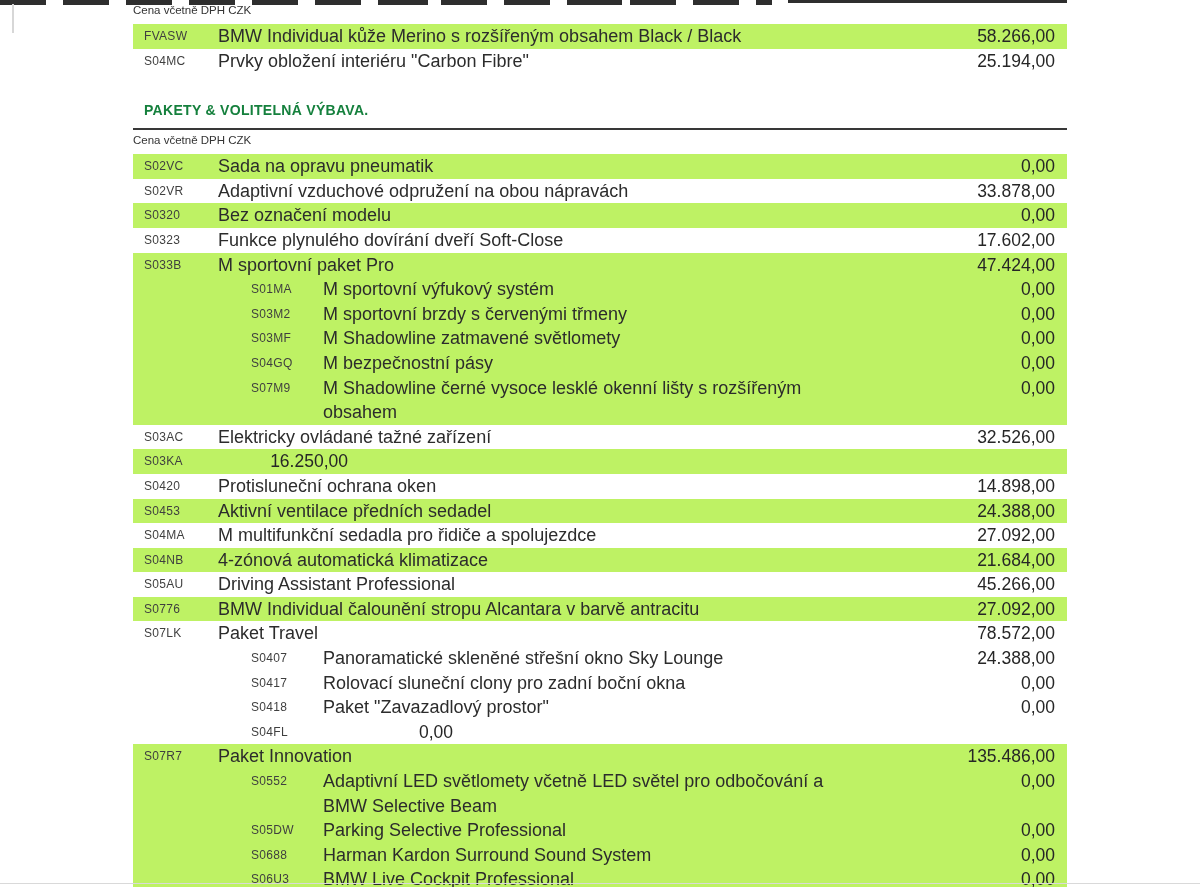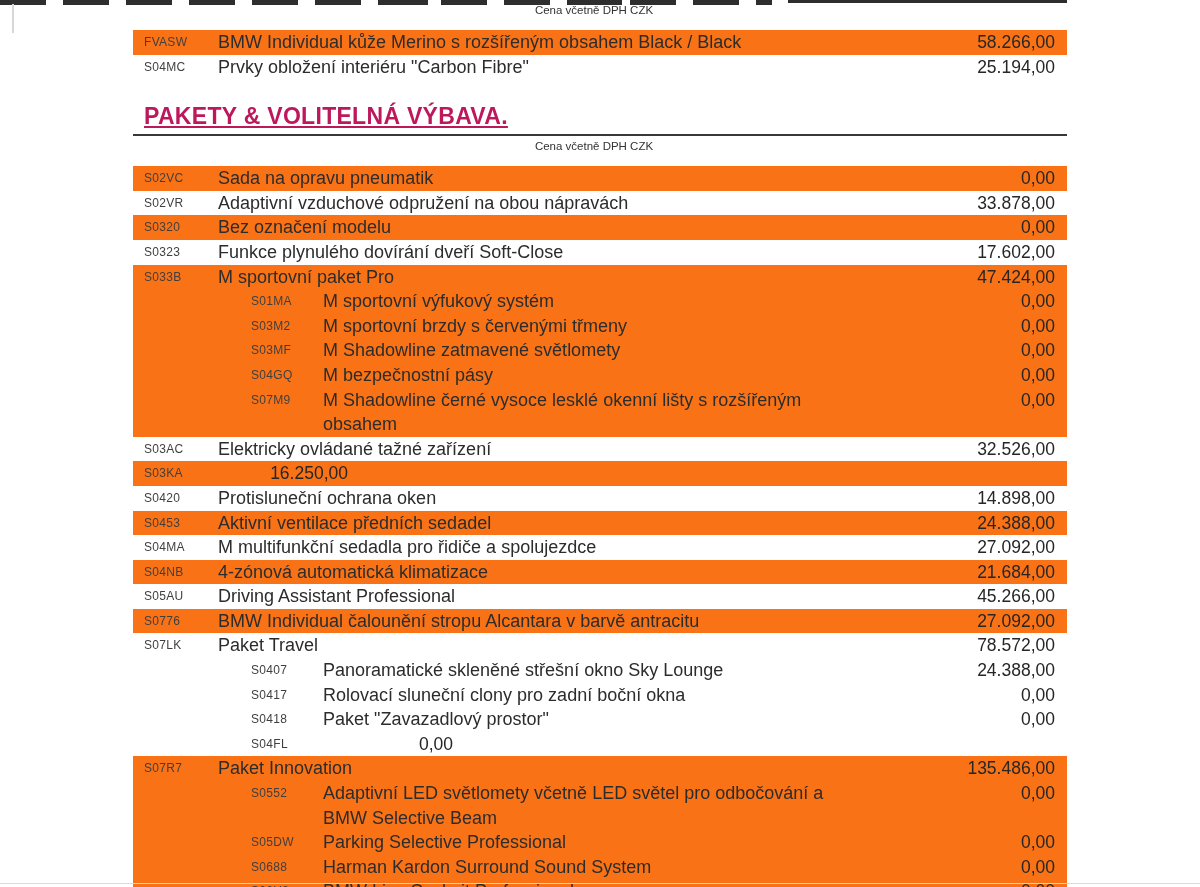--- a/index.html
+++ b/index.html
@@ -26,48 +26,48 @@
     width: 279px; height: 2.5px; background: #2e2e2e;
   }
   .frag-vline {
     position: absolute; top: 4px; left: 12px;
     width: 2px; height: 29px; background: #d7d7d7;
   }
 
   .content { position: absolute; left: 133px; top: 0; width: 934px; }
 
   .price-header {
-    height: 30px; line-height: 14px;
+    height: 24px; line-height: 14px;
     padding: 3px 12px 0 0;
     font-size: 11.5px; color: #333333;
-    text-align: center;
+    text-align: left;
     white-space: nowrap;
   }
 
   .row {
     display: flex; align-items: flex-start;
     line-height: 24.6px; min-height: 24.6px;
   }
-  .row.shade { background: #f97316; }
+  .row.shade { background: #bef264; }
 
   .code { font-size: 12px; color: #3f3f3f; letter-spacing: 0.3px; white-space: nowrap; }
   .c1 { flex: none; width: 85px; padding-left: 11px; }
   .c2 { flex: none; width: 72px; margin-left: 33px; }
   .desc { flex: 1; font-size: 18px; color: #2c2c2c; }
   .price {
     flex: none; width: 142px; padding-right: 12px;
     font-size: 17.5px; text-align: right; white-space: nowrap;
     color: #262626;
   }
 
   .section-heading {
     margin: 27px 0 0 11px;
     height: 20px; line-height: 20px;
-    font-size: 23px; font-weight: bold;
-    letter-spacing: 0.3px; color: #be185d; text-decoration: underline;
+    font-size: 14px; font-weight: bold;
+    letter-spacing: 0.3px; color: #15803d;
   }
   .rule { margin-top: 8px; border-top: 2.5px solid #383838; height: 0; }
 
   .bottom-line {
     position: absolute; left: 0; top: 883px;
     width: 1200px; border-top: 1.5px solid #d9d9d9;
   }
 </style>
 </head>
 <body>

